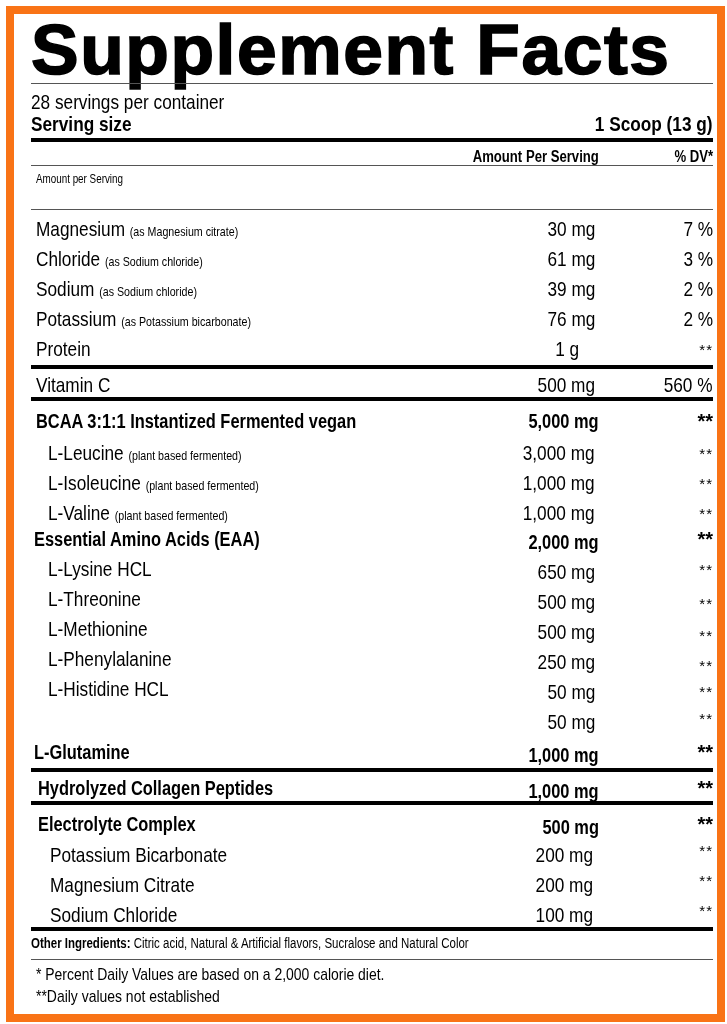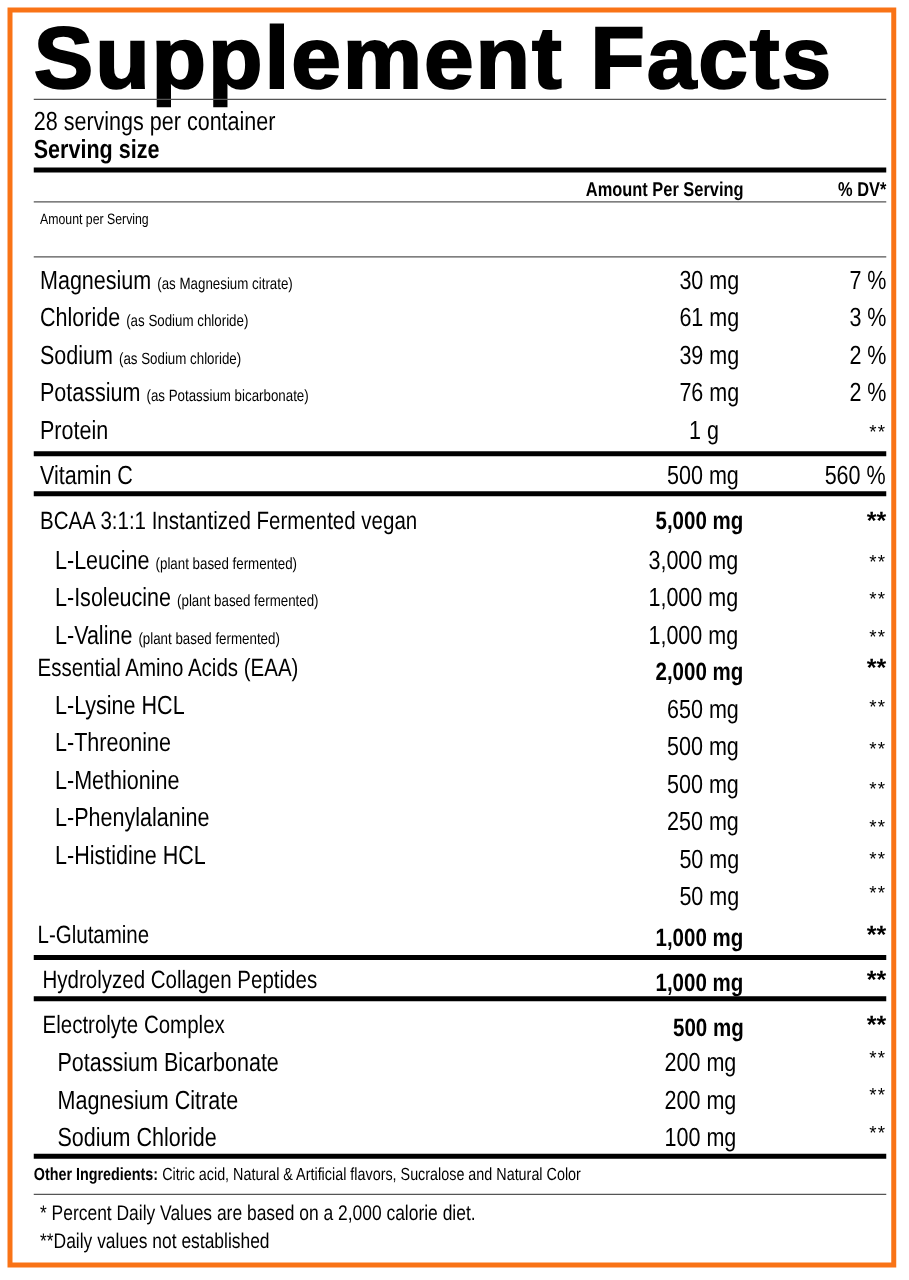--- a/index.html
+++ b/index.html
@@ -1,56 +1,57 @@
 <!DOCTYPE html>
 <html><head>
 <meta charset="utf-8">
 <style>
   html, body { margin: 0; padding: 0; background: #ffffff; }
   body { width: 727px; height: 1024px; position: relative; overflow: hidden; font-family: "Liberation Sans", sans-serif; color: #000; }
-  .frame { position: absolute; left: 6px; top: 6px; width: 703px; height: 1000px; border: 4px solid #f97316; background: #fff; }
+  .frame { position: absolute; left: 6px; top: 6px; width: 703px; height: 1000px; border: 8px solid #f97316; background: #fff; }
   .abs { position: absolute; white-space: nowrap; }
   .title { left: 17px; top: -4px; font-family: "Liberation Sans", sans-serif; font-weight: 900; font-size: 70px; letter-spacing: 1.5px; line-height: 80px; transform: scaleX(1.02); transform-origin: left; }
   .title span { font-weight: bold; -webkit-text-stroke: 1.6px #000; }
   .rule-thin { position: absolute; left: 17px; right: 4px; height: 1px; background: #555; }
   .rule-thick { position: absolute; left: 17px; right: 4px; height: 4px; background: #000; }
   .cond { font-family: "Liberation Sans Narrow", "Liberation Sans", sans-serif; }
   .narrow { display: inline-block; transform: scaleX(0.82); transform-origin: left center; }
   .narrow-r { display: inline-block; transform: scaleX(0.82); transform-origin: right center; }
   .servings { left: 17px; top: 76px; font-size: 21px; }
   .servsize { left: 17px; top: 98px; font-size: 21px; font-weight: bold; }
   .scoop { right: 4px; top: 98px; font-size: 21px; font-weight: bold; text-align: right; }
   .hdr-amt { right: 118px; top: 134px; font-size: 16px; font-weight: bold; text-align: right; }
   .hdr-dv { right: 4px; top: 134px; font-size: 16px; font-weight: bold; text-align: right; }
   .aps { left: 22px; top: 158px; font-size: 12px; }
   .row { position: absolute; left: 17px; right: 4px; height: 28px; }
   .row .name { position: absolute; left: 5px; top: 0; font-size: 21px; white-space: nowrap; }
   .row .name .sub { font-size: 13px; }
   .row .amt { position: absolute; right: 118px; top: 0; font-size: 21px; white-space: nowrap; text-align: right; }
   .row .dv { position: absolute; right: 0; top: 0; font-size: 21px; white-space: nowrap; text-align: right; }
   .row .dv.star { font-size: 15px; top: 4px; letter-spacing: 1px; }
-  .row.bold .name { font-weight: normal; font-size: 20px; left: 0; text-align: center; }
+  .row.bold .name { font-weight: bold; font-size: 20px; left: 0; text-align: center; }
   .row.bold .amt { font-weight: bold; font-size: 20px; right: 114px; }
   .row.bold .dv.star { font-size: 20px; font-weight: bold; top: 0; letter-spacing: 0; }
   .row.indent .name { left: 17px; }
   .other { left: 17px; top: 927px; font-size: 14px; }
   .other b { font-weight: bold; }
   .foot1 { left: 22px; top: 957px; font-size: 17px; }
   .foot2 { left: 22px; top: 979px; font-size: 17px; }
 </style>
 </head>
 <body>
 
 <div class="frame">
 
   <div class="abs title"><span>Supplement Facts</span></div>
   <div class="rule-thin" style="top:69px;"></div>
 
   <div class="abs servings cond"><span class="narrow">28 servings per container</span></div>
   <div class="abs servsize"><span class="narrow">Serving size</span></div>
+  <div class="abs scoop"><span class="narrow-r">1 Scoop (13 g)</span></div>
   <div class="rule-thick" style="top:124px;height:4px;"></div>
 
   <div class="abs hdr-amt"><span class="narrow-r">Amount Per Serving</span></div>
   <div class="abs hdr-dv"><span class="narrow-r">% DV*</span></div>
   <div class="rule-thin" style="top:151px;"></div>
 
   <div class="abs aps"><span class="narrow">Amount per Serving</span></div>
 
   <div class="rule-thin" style="top:195px;"></div>
 

